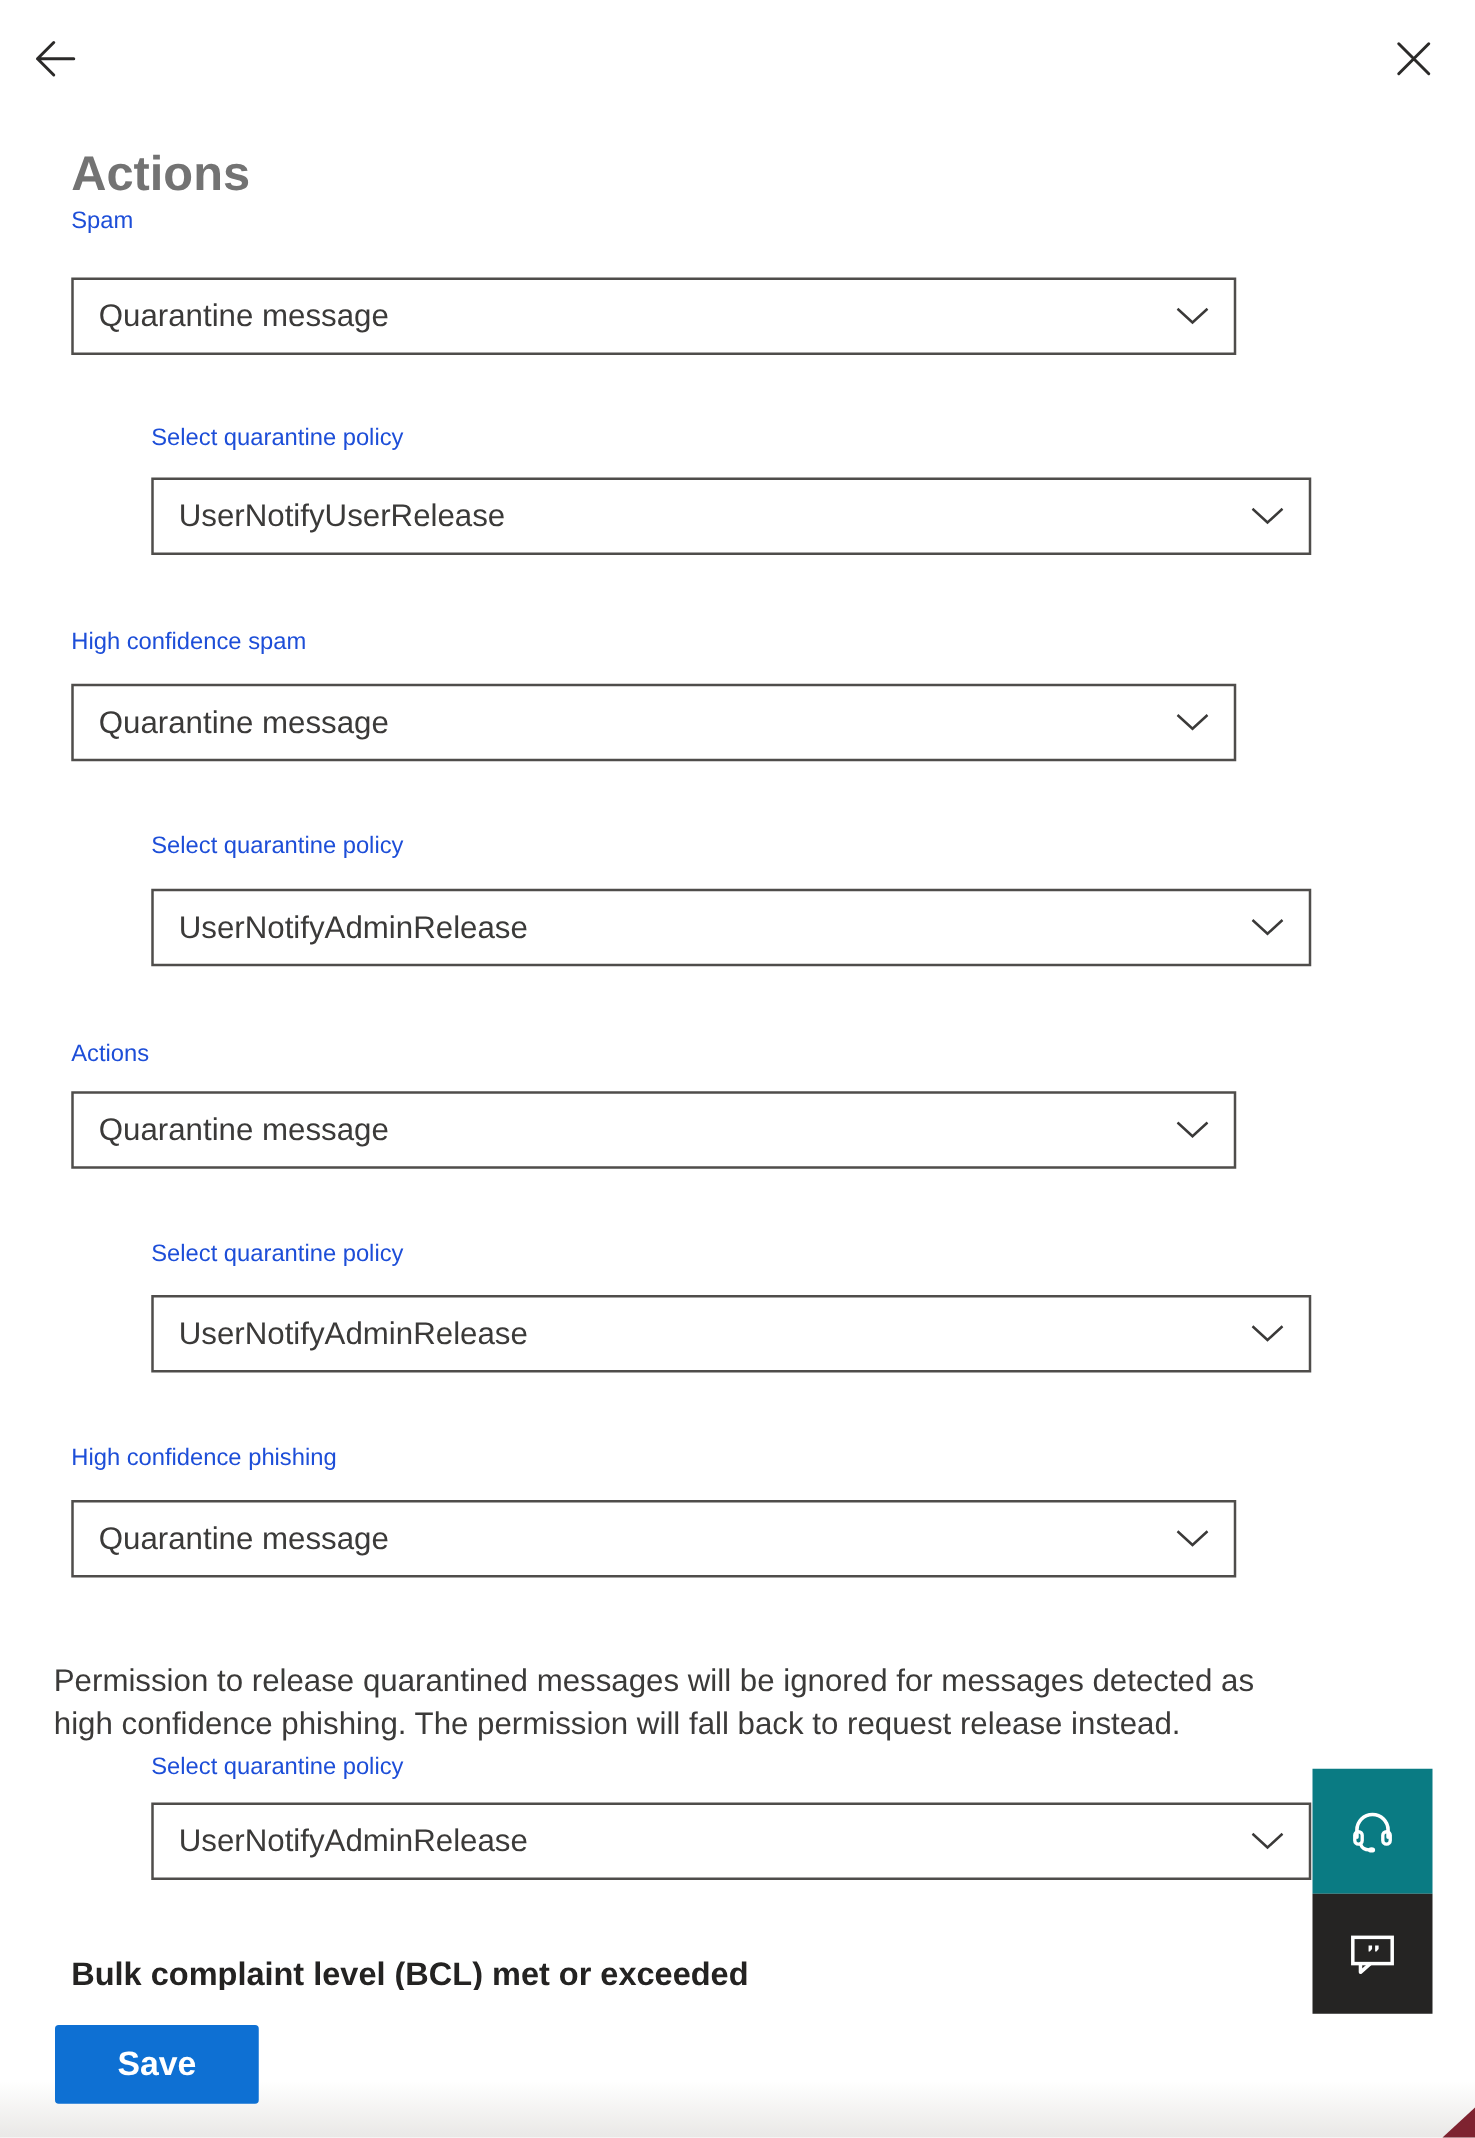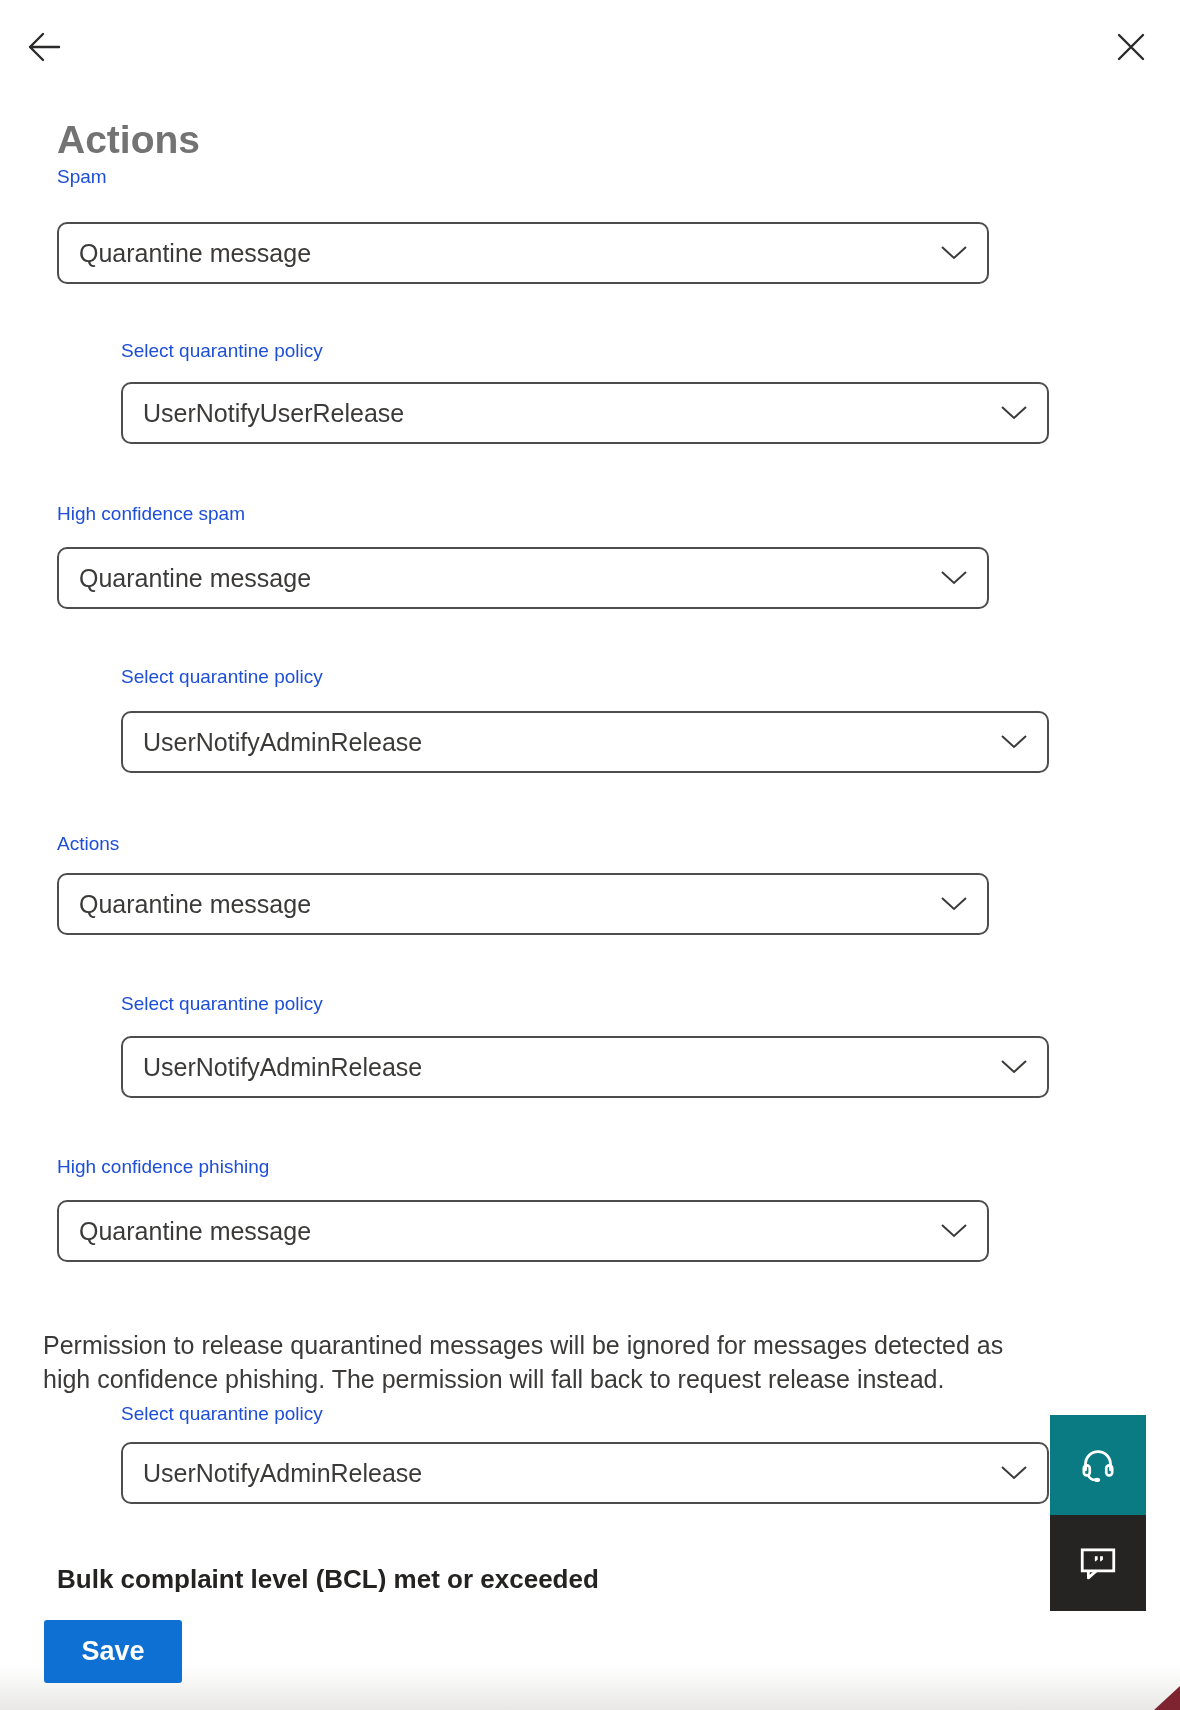--- a/index.html
+++ b/index.html
@@ -10,21 +10,21 @@
   }
   
   .icon-btn{position:absolute;background:none;border:none;padding:0;cursor:pointer;line-height:0;}
   
   .page-title{position:absolute;left:57px;top:92px;font-size:39px;font-weight:700;color:#737373;letter-spacing:0;}
   
   .lbl{position:absolute;font-size:19px;font-weight:400;color:#1d4ed8;white-space:nowrap;}
   
   .dd{
     position:absolute;height:62px;box-sizing:border-box;background:#fff;
-    border:2px solid #4f4d4b;border-radius:10px;
+    border:2px solid #4f4d4b;border-radius:0;
     display:flex;align-items:center;padding:0 56px 0 20px;
     font-size:25px;color:#3b3a39;cursor:pointer;
   }
   .dd.main{left:57px;width:932px;}
   .dd.indent{left:121px;width:928px;padding-left:20px;}
   .dd .chev{position:absolute;right:20px;top:50%;margin-top:-7px;line-height:0;}
   .dd .val{white-space:nowrap;overflow:hidden;}
   
   .note{
     position:absolute;left:43px;top:1303px;width:975px;
@@ -36,21 +36,21 @@
   .footer{
     position:absolute;left:0;top:1592px;width:1180px;height:118px;
     background:linear-gradient(180deg,#ffffff 0%,#ffffff 62%,#e9e8e6 100%);
   }
   .btn{
     position:absolute;top:28px;height:63px;box-sizing:border-box;
     font-family:"Liberation Sans","DejaVu Sans",sans-serif;
     font-size:27px;font-weight:600;border-radius:3px;cursor:pointer;
     display:flex;align-items:center;justify-content:center;
   }
-  .btn-save{left:44px;width:138px;background:#0e70d3;border:2px solid #0e70d3;color:#ffffff;}
+  .btn-save{left:44px;width:163px;background:#0e70d3;border:2px solid #0e70d3;color:#ffffff;}
   .btn-cancel{left:229px;width:166px;background:#e4e3e2;border:2px solid #929190;color:#1f1e1d;}
   
   .widget{
     position:absolute;left:1050px;width:96px;border:none;padding:0;cursor:pointer;
     display:flex;align-items:center;justify-content:center;line-height:0;
   }
   .widget.help{top:1415px;height:100px;background:#0a7b83;}
   .widget.feedback{top:1515px;height:96px;background:#252423;}
   
   .wedge{

